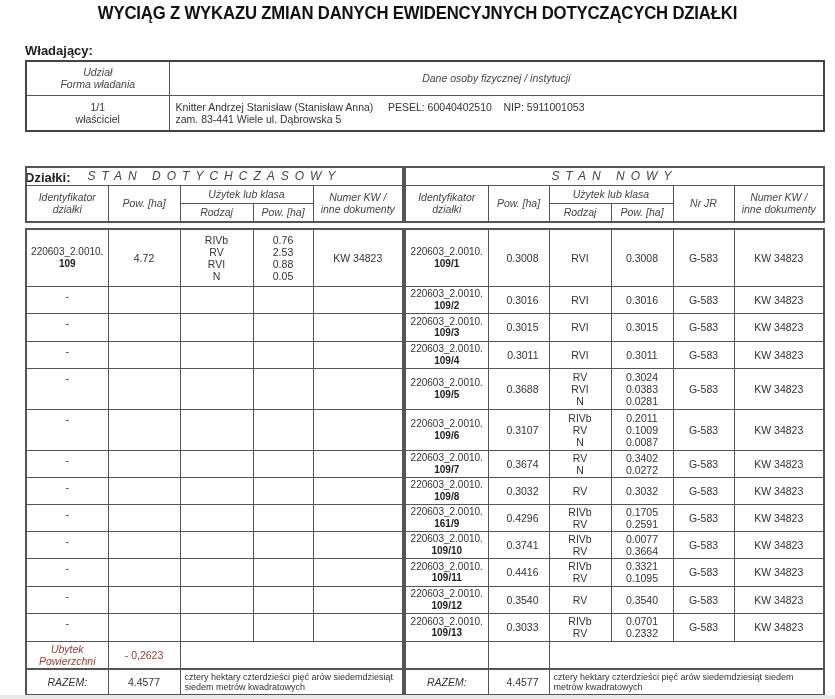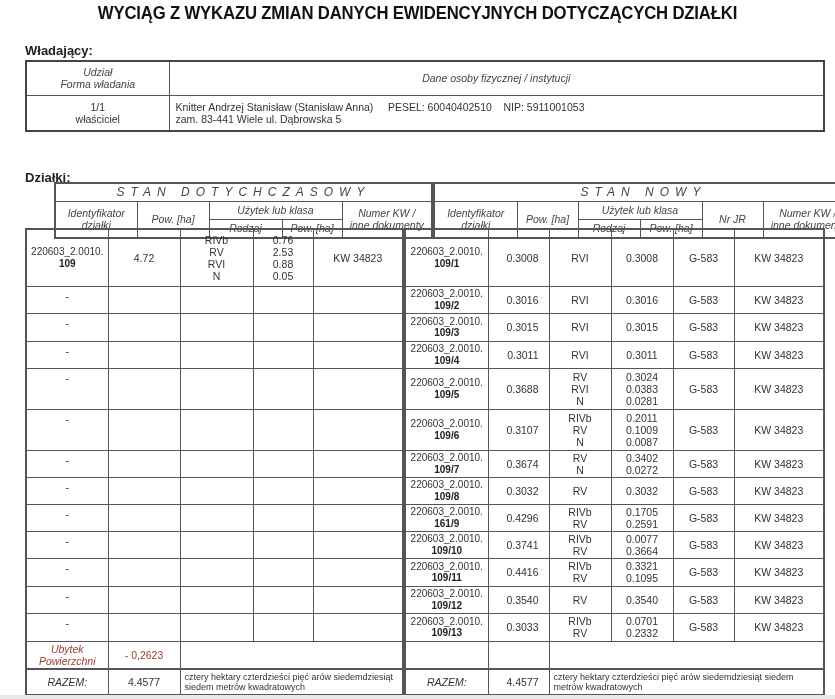--- a/index.html
+++ b/index.html
@@ -16,21 +16,21 @@
   }
   table { border-collapse: collapse; position: absolute; table-layout: fixed; }
   td { border: 1px solid #555; text-align: center; vertical-align: middle; font-size: 10.5px; color: #333; line-height: 12px; }
   .owners { left: 25px; top: 60px; width: 800px; border: 2px solid #444; }
   .owners td { font-size: 10.5px; }
   .owners .hdr td { height: 34px; font-style: italic; color: #444; }
   .owners .val td { height: 36px; }
   .owners .val td.left { text-align: left; padding-left: 6px; }
   .it { font-style: italic; }
   .spaced { letter-spacing: 6px; font-style: italic; font-size: 12px; color: #333; }
-  .panel { top: 182px; margin-left: 29px; }
+  .panel { top: 166px; }
   .panel.left { left: 25px; width: 379px; border: 2px solid #555; }
   .panel.right { left: 404px; width: 421px; border: 2px solid #555; }
   .hdrtbl td { font-style: italic; color: #444; }
   .body { top: 228px; }
   .body.left { left: 25px; width: 379px; border: 2px solid #555; }
   .body.right { left: 404px; width: 421px; border: 2px solid #555; }
   td.num { text-align: right; padding-right: 10px; }
   td.idcell { font-size: 10px; line-height: 11.5px; }
   .b { font-weight: bold; color: #222; }
   .red { color: #9b3a2e; font-style: italic; }

